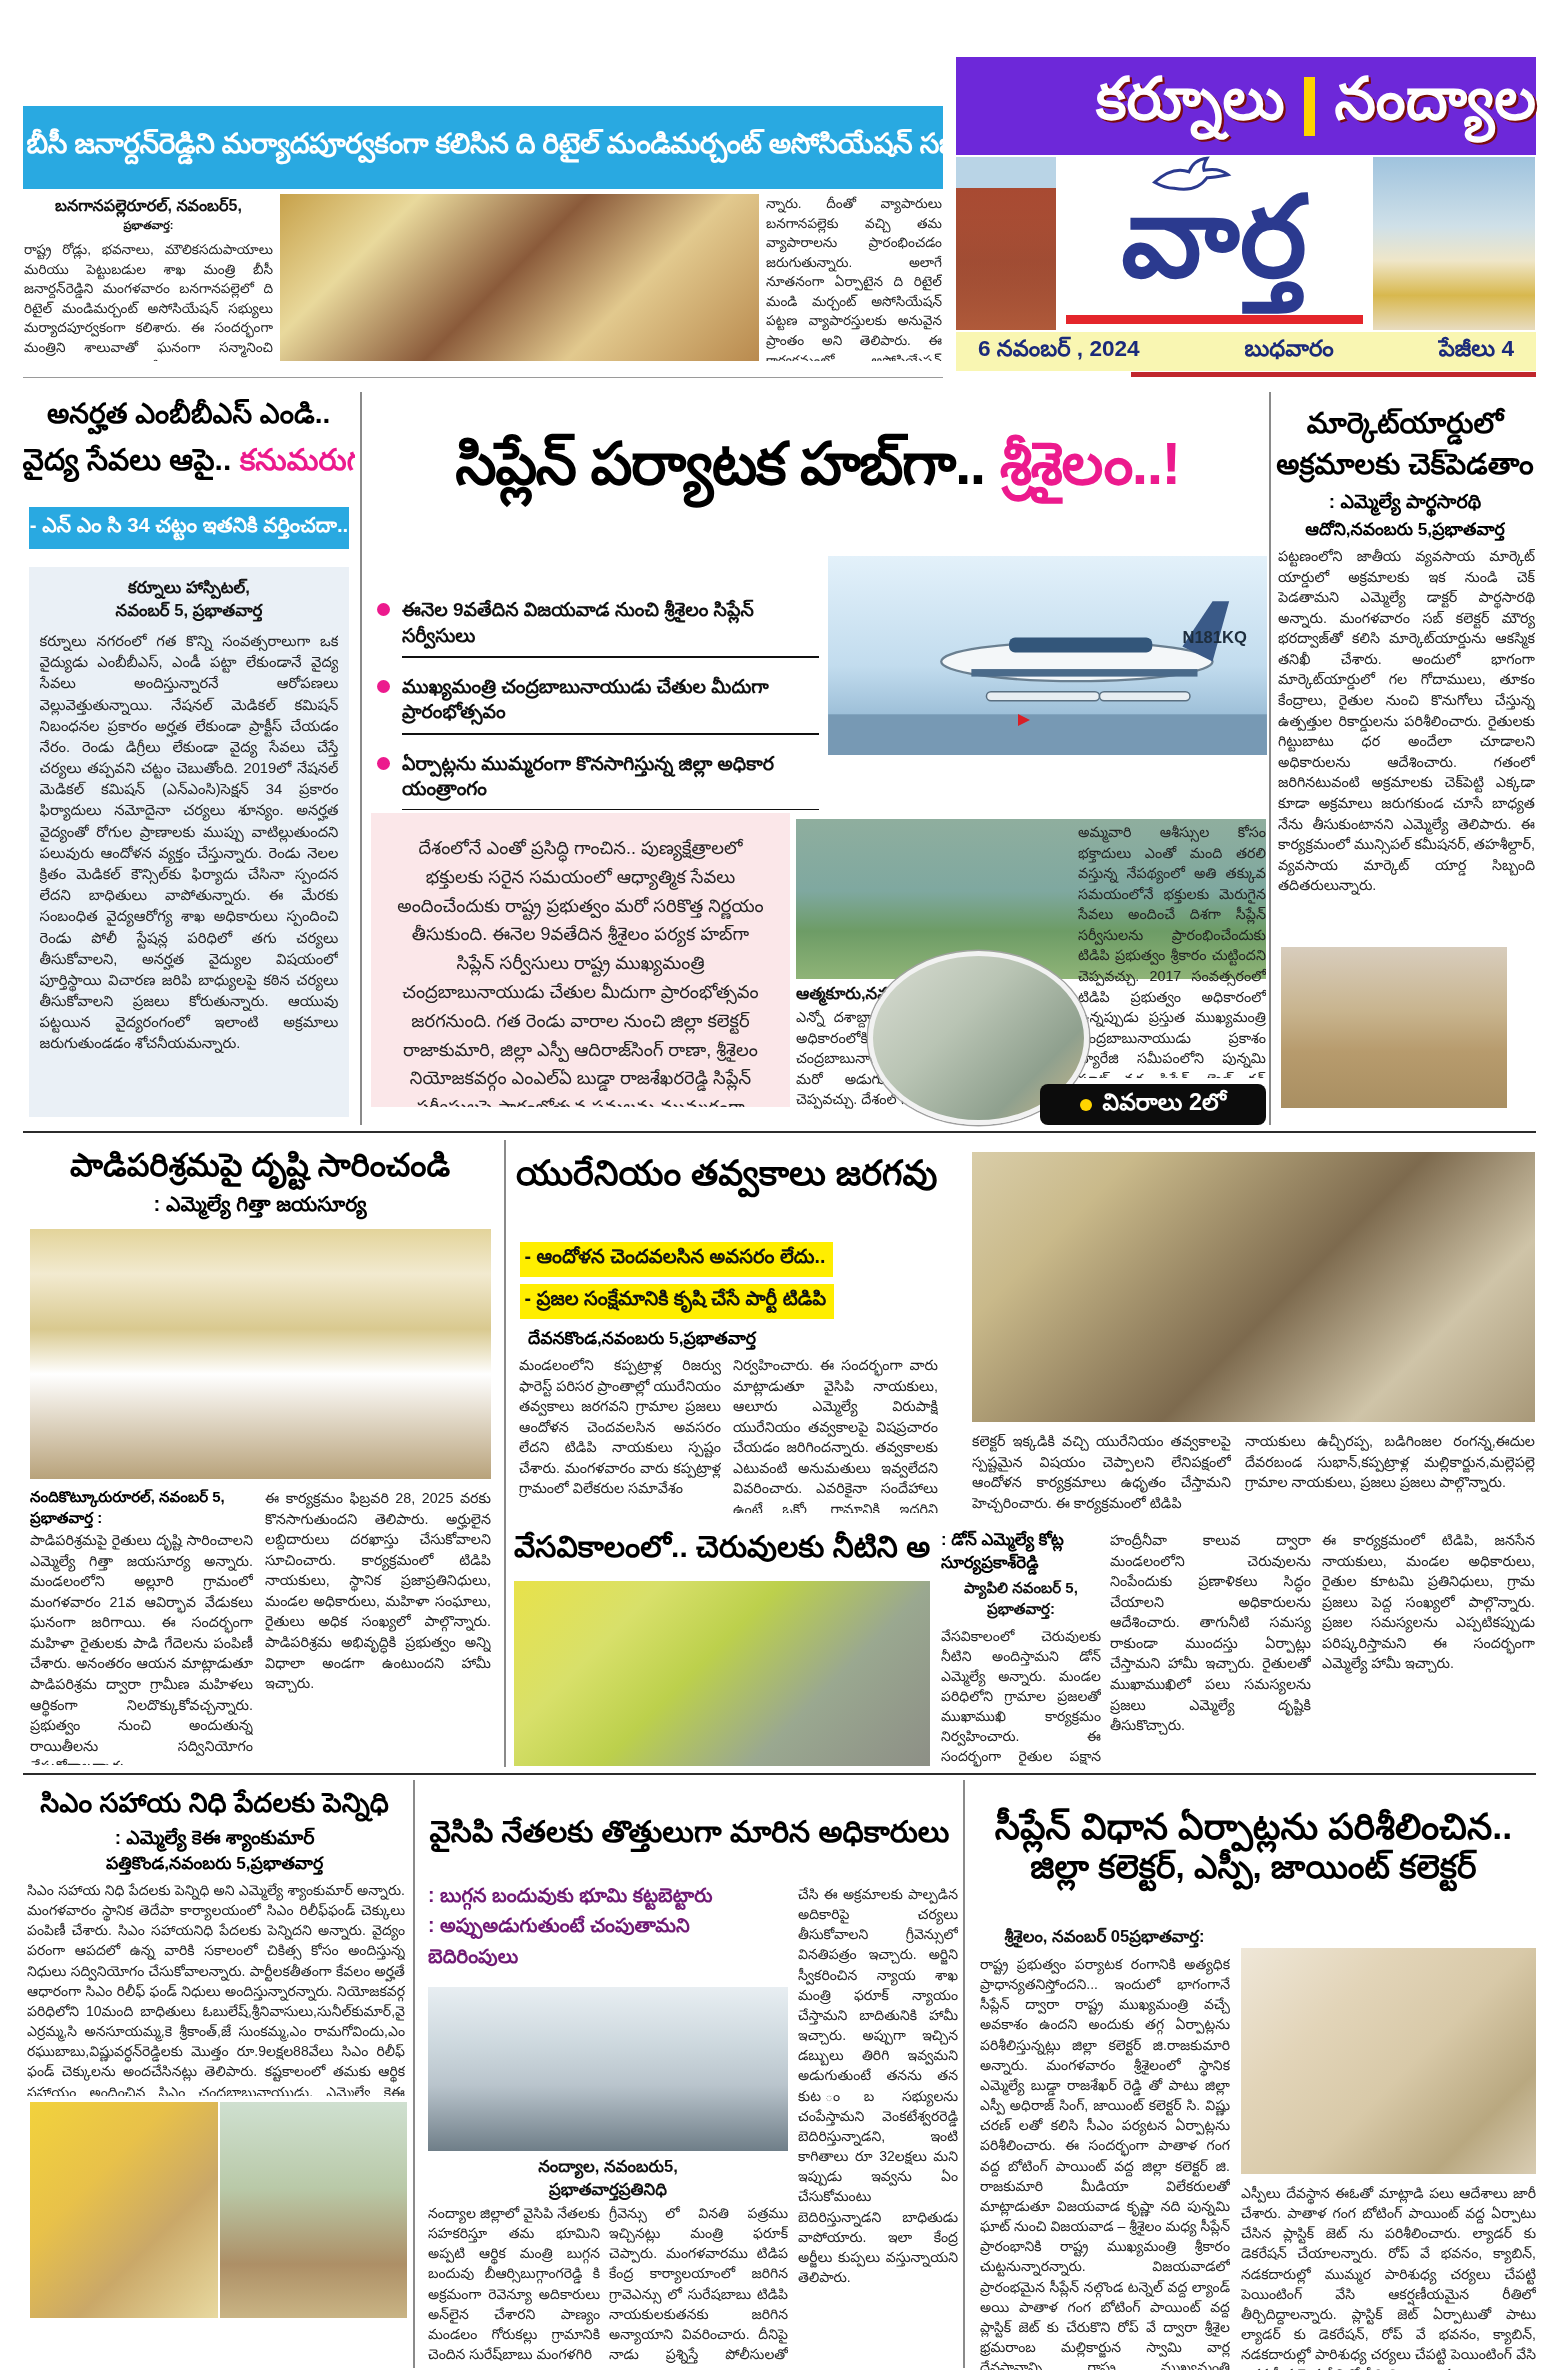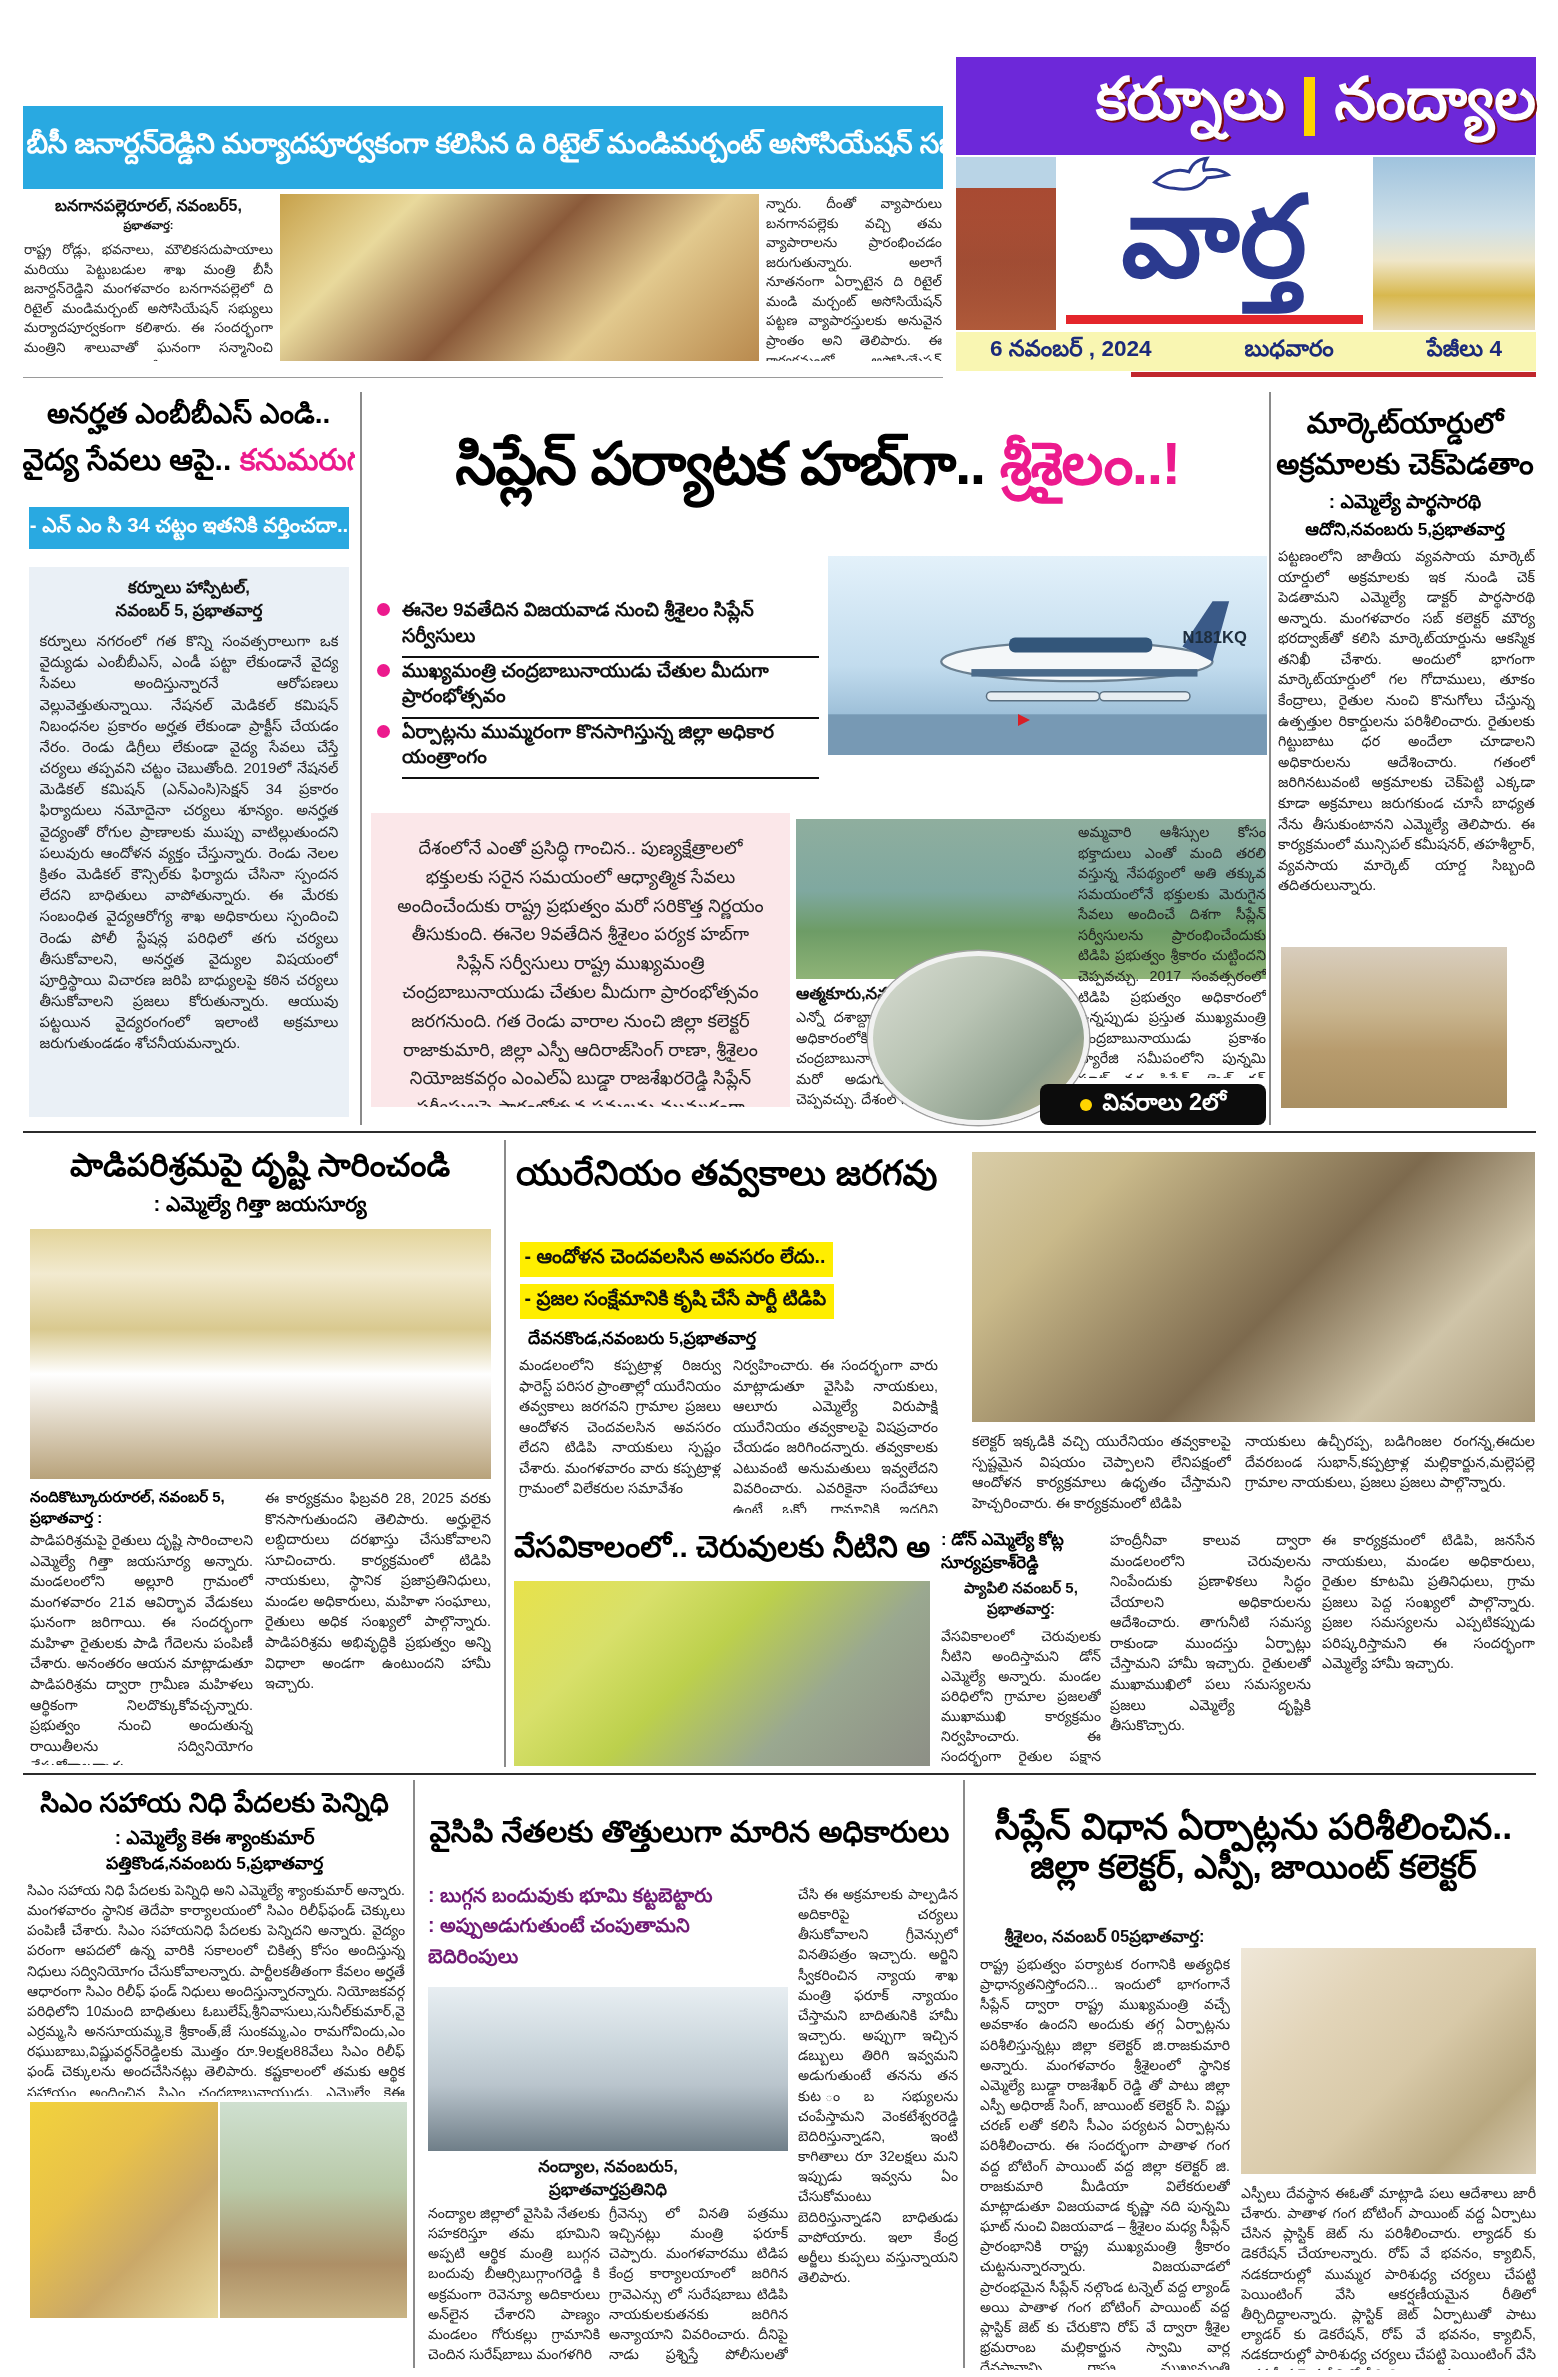--- a/index.html
+++ b/index.html
@@ -15,27 +15,27 @@
   .vline{width:1.5px;background:#8a8a8a;}
   .hline{height:2.3px;background:#2b2b2b;}
   .thin{height:0.8px;background:#9a9a9a;}
   
   .mast-red{background:#6d28d9;display:flex;align-items:center;justify-content:flex-end;gap:19.6px;}
   .mast-word{color:#ffffff;font-weight:bold;font-size:59px;text-shadow:2.3px 2.3px 0 #7a0c0c;}
   .mast-sep{width:10.6px;height:59px;background:#ffd400;}
   .mast-title{color:#2b3a8f;font-weight:bold;font-size:113px;line-height:1;text-align:center;}
   .mast-underline{background:#e4252b;height:9px;}
   .date-strip{background:#f9f6b2;display:flex;align-items:center;justify-content:space-between;
-              padding:0 34px;font-weight:bold;color:#1b2a7a;font-size:22.6px;}
+              padding:0 22px;font-weight:bold;color:#1b2a7a;font-size:22.6px;}
   
   .blue-bar{background:#29a9e1;color:#ffffff;font-weight:bold;display:flex;align-items:center;justify-content:center;}
   .blue-strap{background:#29a9e1;color:#ffffff;font-weight:bold;display:flex;align-items:center;justify-content:center;font-size:20.4px;}
   .pinkbox{background:#fbe7e9;}
   .accent{color:#ec1a8d;}
-  .bullet{display:flex;align-items:flex-start;gap:12px;}
+  .bullet{display:flex;align-items:flex-start;gap:12px;margin-bottom:16px;}
   .bullet .dot{flex:0 0 auto;width:13px;height:13px;border-radius:50%;background:#ec1a8d;margin-top:6px;}
   .bullet .bt{font-size:19px;font-weight:bold;color:#101010;line-height:1.35;
               border-bottom:2.3px solid #101010;padding-bottom:7.5px;}
   .yellow-pt{background:#ffee00;font-weight:bold;font-size:19.6px;color:#111;display:inline-block;
              padding:3px 7.5px 4.5px 4.5px;margin-bottom:7.5px;}
   .pts{font-weight:bold;font-size:19.6px;color:#701a75;line-height:1.55;}
   .morebox{background:#0c0c0c;color:#ffffff;font-weight:bold;font-size:23.4px;
            display:flex;align-items:center;justify-content:center;gap:10.6px;border-radius:8px;}
   .morebox .ydot{width:12px;height:12px;border-radius:50%;background:#ffd400;}
   .oval{border-radius:50%;border:5.3px solid #f2f2f2;box-shadow:0 0 0 1.5px #9f9f9f;}

